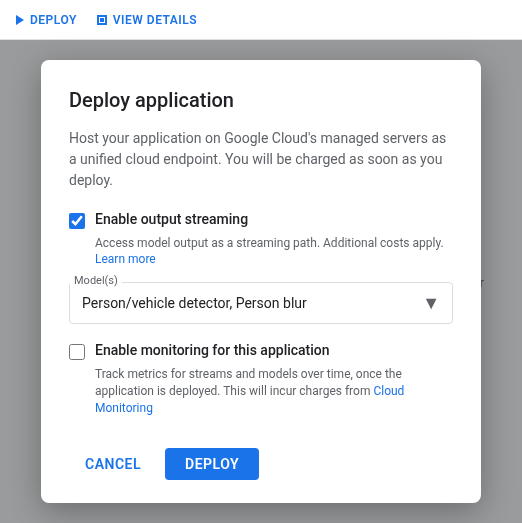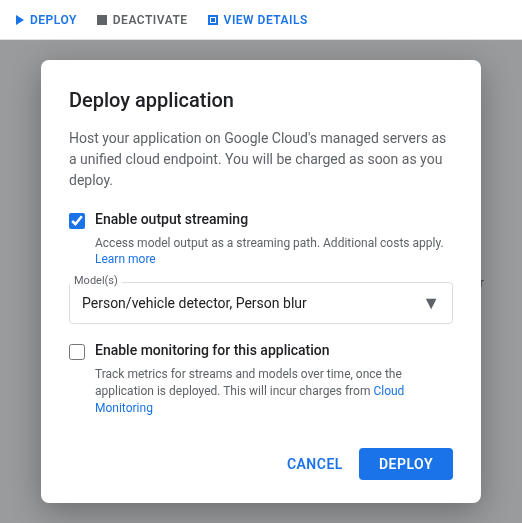--- a/index.html
+++ b/index.html
@@ -237,21 +237,22 @@
       margin-bottom: 4px;
     }
     .monitor-sublabel a {
       color: #1a73e8;
       text-decoration: none;
     }
 
     
     .dialog-footer {
       display: flex;
-      justify-content: flex-end;
+      justify-content: flex-start;
+      gap: 8px;
       margin-top: 20px;
       padding-top: 12px;
     }
     .btn-cancel {
       background: transparent;
       border: none;
       color: #1a73e8;
       font-size: 14px;
       font-weight: 600;
       letter-spacing: 0.5px;
@@ -273,24 +274,20 @@
       font-family: inherit;
     }
   </style>
 </head>
 <body>
 
 <div class="toolbar">
   <div class="toolbar-item active">
     <div class="icon-deploy"></div>
     <span>DEPLOY</span>
-  </div>
-  <div class="toolbar-item">
-    <div class="icon-deactivate"></div>
-    <span>DEACTIVATE</span>
   </div>
   <div class="toolbar-item active">
     <div class="icon-viewdetails"></div>
     <span>VIEW DETAILS</span>
   </div>
 </div>
 
 <div class="canvas-bg">
   <div class="bg-card">
     <div class="bg-card-icon">

